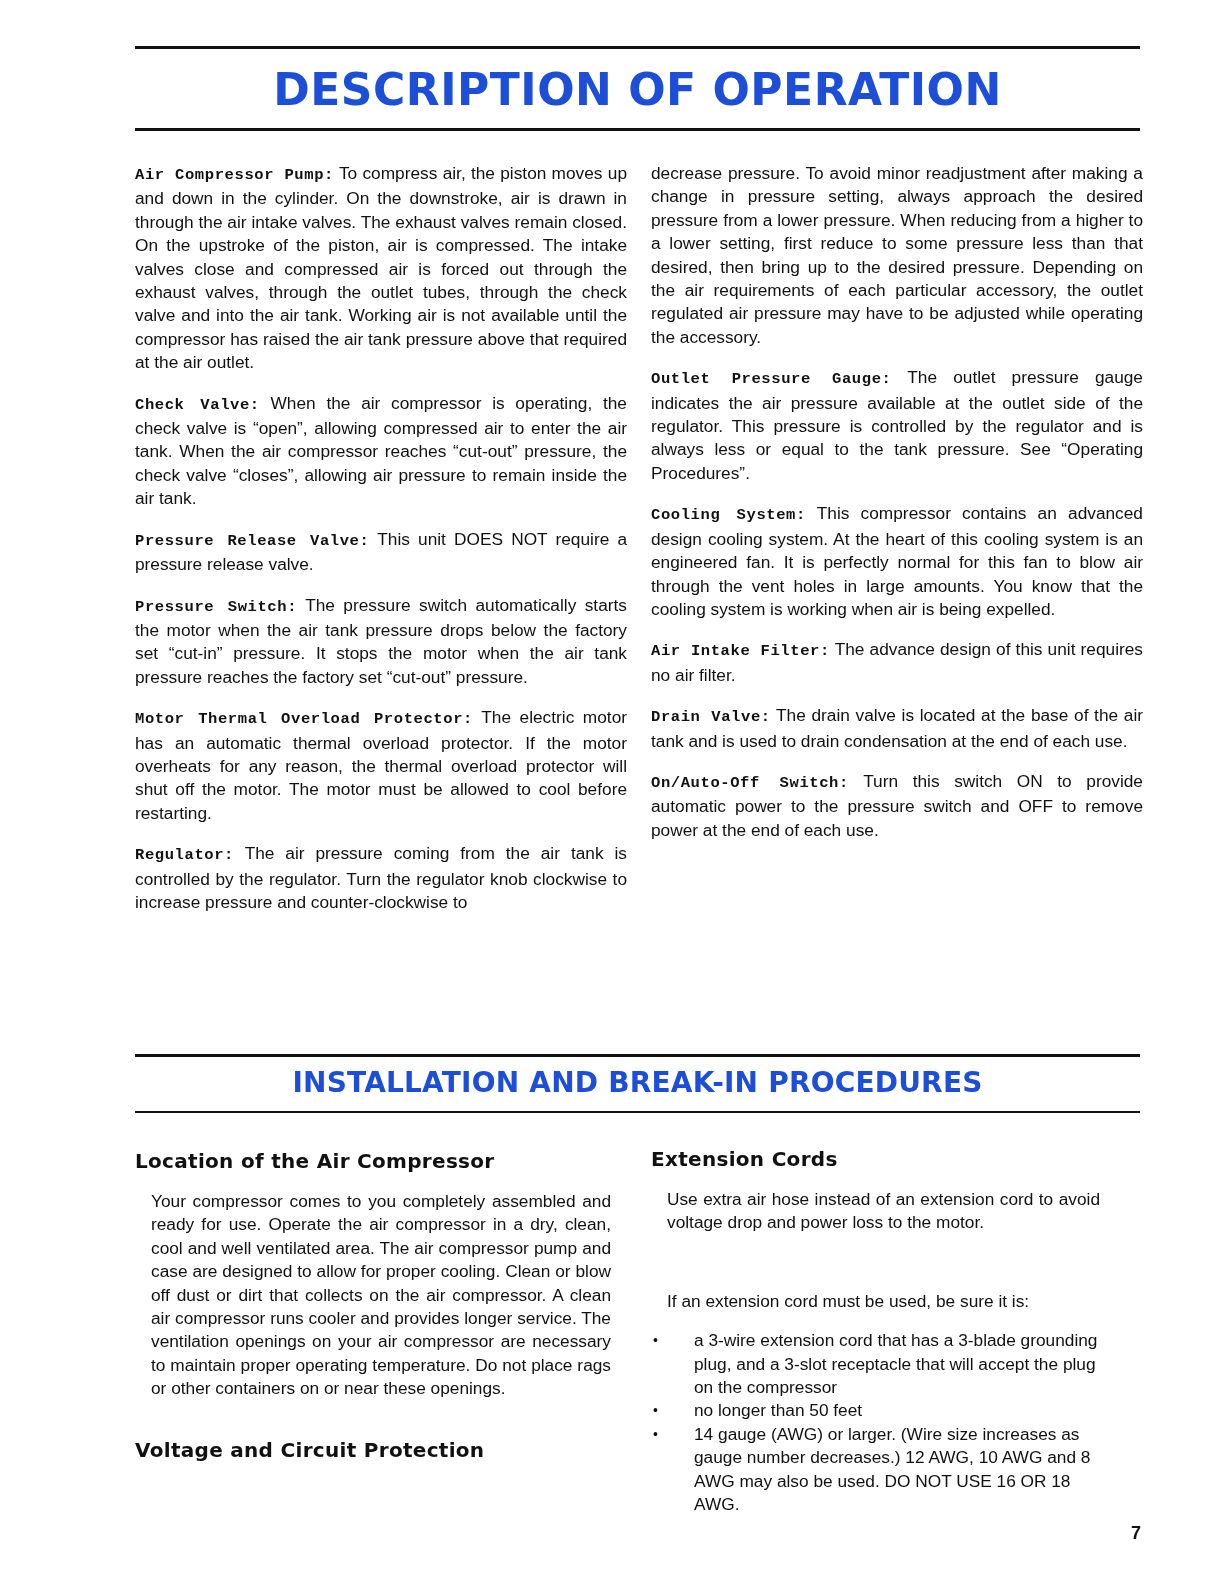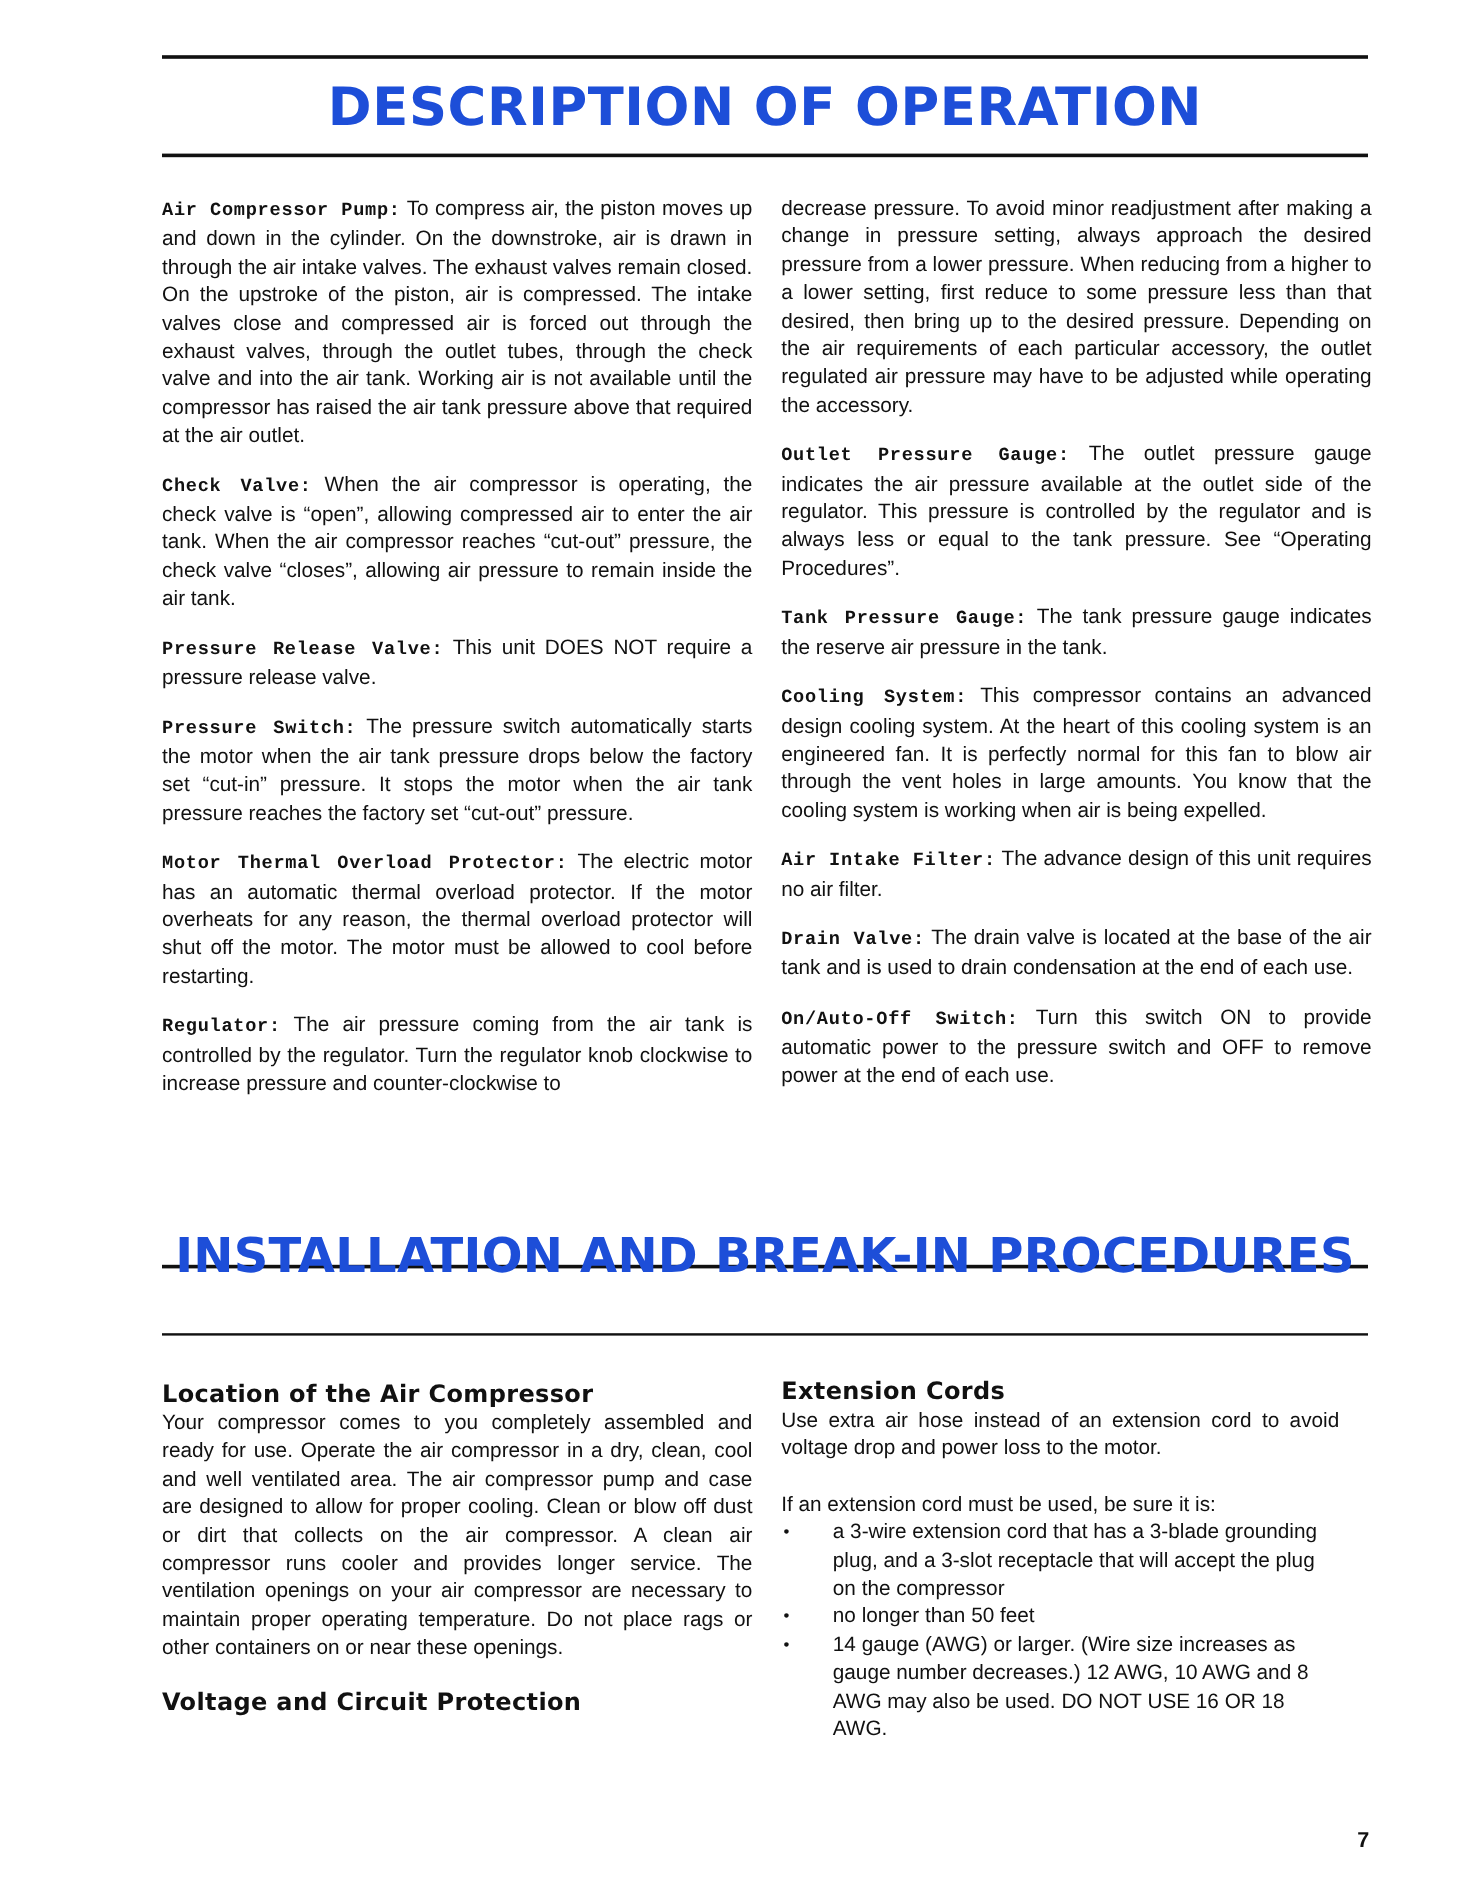--- a/index.html
+++ b/index.html
@@ -18,21 +18,21 @@
   .col.right { left: 651px; }
   .para { margin: 0 0 17px 0; }
   .term {
     font-family: Liberation Mono, monospace; font-weight: bold; font-size: 15.5px;
     letter-spacing: 0.6px;
   }
   .subhead {
     font-family: "DejaVu Sans", sans-serif; font-weight: bold; font-size: 20px;
     letter-spacing: 0.3px; margin: 0; line-height: 26px;
   }
-  .plain { margin: 0; text-align: left; }
+  .plain { margin: 16px; text-align: left; }
   ul.bullets { list-style: none; margin: 0; padding: 0; }
   ul.bullets li { position: relative; padding-left: 43px; text-align: left; }
   ul.bullets li::before { content: "•"; position: absolute; left: 2px; top: 0; font-size: 14px; }
   .page-number {
     position: absolute; left: 1131px; top: 1523px; font-weight: bold; font-size: 18px;
   }
 </style>
 </head>
 <body>
 
@@ -45,29 +45,28 @@
   <p class="para"><span class="term">Check Valve:</span> <span>When the air compressor is operating, the check valve is “open”, allowing compressed air to enter the air tank. When the air compressor reaches “cut-out” pressure, the check valve “closes”, allowing air pressure to remain inside the air tank.</span></p>
   <p class="para"><span class="term">Pressure Release Valve:</span> <span>This unit DOES NOT require a pressure release valve.</span></p>
   <p class="para"><span class="term">Pressure Switch:</span> <span>The pressure switch automatically starts the motor when the air tank pressure drops below the factory set “cut-in” pressure. It stops the motor when the air tank pressure reaches the factory set “cut-out” pressure.</span></p>
   <p class="para"><span class="term">Motor Thermal Overload Protector:</span> <span>The electric motor has an automatic thermal overload protector. If the motor overheats for any reason, the thermal overload protector will shut off the motor. The motor must be allowed to cool before restarting.</span></p>
   <p class="para"><span class="term">Regulator:</span> <span>The air pressure coming from the air tank is controlled by the regulator. Turn the regulator knob clockwise to increase pressure and counter-clockwise to</span></p>
 </div>
 
 <div class="col right" style="top:162px;">
   <p class="para"><span>decrease pressure. To avoid minor readjustment after making a change in pressure setting, always approach the desired pressure from a lower pressure. When reducing from a higher to a lower setting, first reduce to some pressure less than that desired, then bring up to the desired pressure. Depending on the air requirements of each particular accessory, the outlet regulated air pressure may have to be adjusted while operating the accessory.</span></p>
   <p class="para"><span class="term">Outlet Pressure Gauge:</span> <span>The outlet pressure gauge indicates the air pressure available at the outlet side of the regulator. This pressure is controlled by the regulator and is always less or equal to the tank pressure. See “Operating Procedures”.</span></p>
-  <p class="para"><span class="term">Tank Pressure Gauge:</span> <span>The tank pressure gauge indicates the reserve air pressure in the tank.</span></p>
   <p class="para"><span class="term">Cooling System:</span> <span>This compressor contains an advanced design cooling system. At the heart of this cooling system is an engineered fan. It is perfectly normal for this fan to blow air through the vent holes in large amounts. You know that the cooling system is working when air is being expelled.</span></p>
   <p class="para"><span class="term">Air Intake Filter:</span> <span>The advance design of this unit requires no air filter.</span></p>
   <p class="para"><span class="term">Drain Valve:</span> <span>The drain valve is located at the base of the air tank and is used to drain condensation at the end of each use.</span></p>
   <p class="para"><span class="term">On/Auto-Off Switch:</span> <span>Turn this switch ON to provide automatic power to the pressure switch and OFF to remove power at the end of each use.</span></p>
 </div>
 
 <div class="rule" style="top:1054px;height:3px;"></div>
-<div class="h1" style="top:1022px;font-size:40px;line-height:50px;letter-spacing:0.2px;">INSTALLATION AND BREAK-IN PROCEDURES</div>
+<div class="h1" style="top:1058px;font-size:28px;line-height:50px;letter-spacing:0.2px;">INSTALLATION AND BREAK-IN PROCEDURES</div>
 <div class="rule" style="top:1111px;height:2px;"></div>
 
 <div class="col left" style="top:1148px;">
   <h3 class="subhead">Location of the Air Compressor</h3>
   <p class="plain" style="text-align:justify;">Your compressor comes to you completely assembled and ready for use. Operate the air compressor in a dry, clean, cool and well ventilated area. The air compressor pump and case are designed to allow for proper cooling. Clean or blow off dust or dirt that collects on the air compressor. A clean air compressor runs cooler and provides longer service. The ventilation openings on your air compressor are necessary to maintain proper operating temperature. Do not place rags or other containers on or near these openings.</p>
   <div style="height:20px;"></div>
   <h3 class="subhead">Voltage and Circuit Protection</h3>
 </div>
 
 <div class="col right" style="top:1146px;width:465px;">

